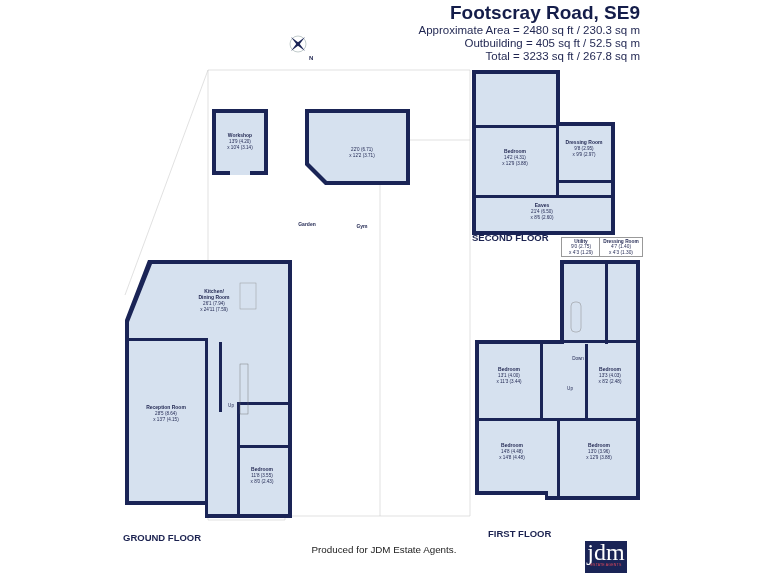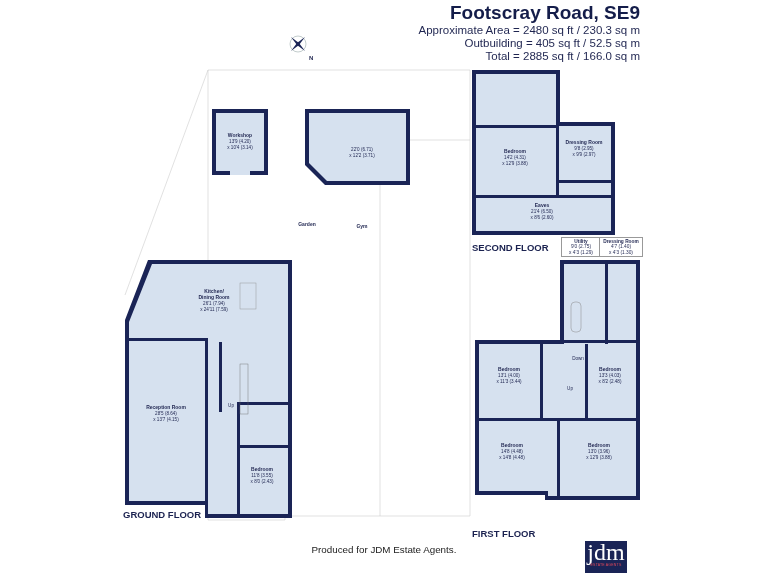--- a/index.html
+++ b/index.html
@@ -18,21 +18,21 @@
   .rd{font-size:4.6px;}
   .small-box{background:#fff;border:1px solid #999;font-size:4.8px;text-align:center;line-height:5.4px;padding:1px 2px;color:#1f2550;}
   .small-box b{display:block;}
 </style>
 </head>
 <body>
 
 <div class="abs title">Footscray Road, SE9</div>
 <div class="abs area" style="top:24px">Approximate Area = 2480 sq ft / 230.3 sq m</div>
 <div class="abs area" style="top:37px">Outbuilding = 405 sq ft / 52.5 sq m</div>
-<div class="abs area" style="top:50px">Total = 2885 sq ft / 166.0 sq m</div>
+<div class="abs area" style="top:50px">Total = 3233 sq ft / 267.8 sq m</div>
 
 <svg class="abs" style="left:0;top:0" width="768" height="576">
 
   <g transform="translate(298,44)">
     <circle r="8" fill="none" stroke="#9aa" stroke-width="0.6"></circle>
     <path d="M-7,-7 L1,-1 L7,7 L-1,1 Z" fill="#1a2456"></path>
     <path d="M7,-7 L1,1 L-7,7 L-1,-1 Z" fill="#1a2456"></path>
   </g>
   <text x="309" y="60" style="font-size:6px;font-weight:bold">N</text>
 
@@ -147,23 +147,23 @@
   <b>Utility</b>
   <span>9'0 (2.75)</span><br>
   <span>x 4'3 (1.29)</span>
 </div>
 <div class="abs small-box" style="left:599px;top:237px;width:38px">
   <b>Dressing Room</b>
   <span>4'7 (1.40)</span><br>
   <span>x 4'3 (1.30)</span>
 </div>
 
-<div class="abs floor-label" style="left:123px;top:509px">GROUND FLOOR</div>
-<div class="abs floor-label" style="left:472px;top:242px">SECOND FLOOR</div>
-<div class="abs floor-label" style="left:472px;top:528px">FIRST FLOOR</div>
+<div class="abs floor-label" style="left:123px;top:532px">GROUND FLOOR</div>
+<div class="abs floor-label" style="left:472px;top:232px">SECOND FLOOR</div>
+<div class="abs floor-label" style="left:488px;top:528px">FIRST FLOOR</div>
 
 <div class="abs footer">
   <div>Produced for JDM Estate Agents.</div>
 </div>
 
 <div class="abs logo">
   <div class="j">jdm</div>
   <div class="sub">ESTATE AGENTS</div>
 </div>
 

